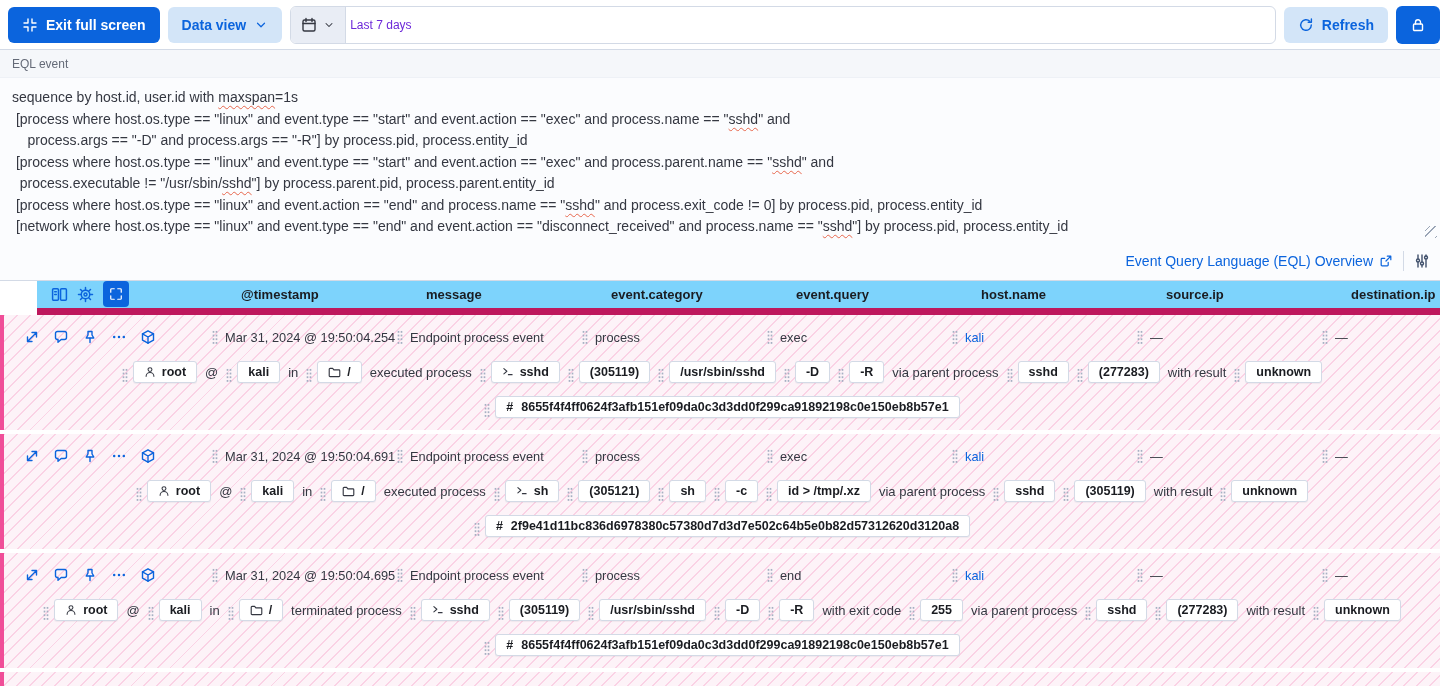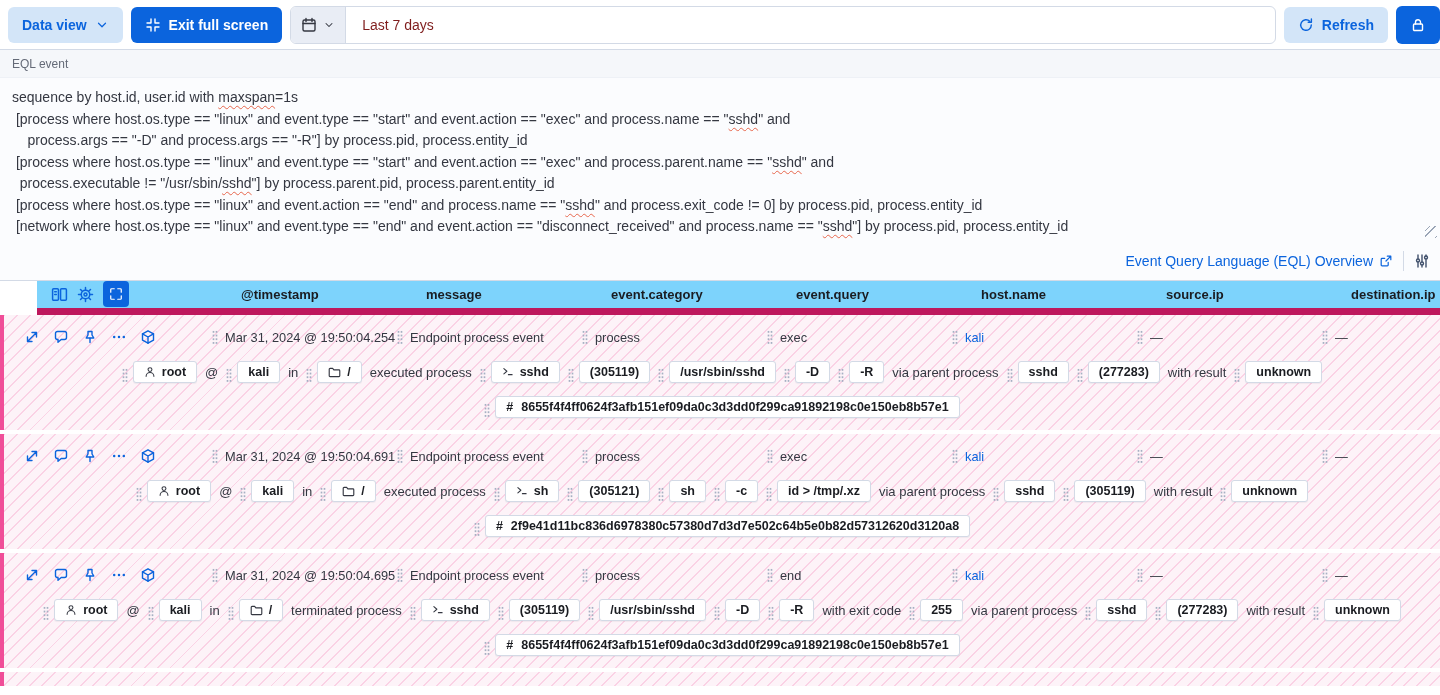--- a/index.html
+++ b/index.html
@@ -12,21 +12,21 @@
   .btn { height:36px; display:inline-flex; align-items:center; gap:8px; padding:0 14px;
     border-radius:6px; font-size:14px; font-weight:600; cursor:pointer; border:none; white-space:nowrap; }
   .btn-primary { background:#0b64dd; color:#fff; }
   .btn-light   { background:#d3e5f8; color:#0b64dd; }
   .icn { display:inline-flex; align-items:center; justify-content:center; }
   .icn svg { display:block; }
   .date-group { flex:1; height:38px; display:flex; align-items:stretch; border:1px solid #d3dae6;
     border-radius:6px; overflow:hidden; background:#fff; }
   .date-cal { display:flex; align-items:center; gap:6px; padding:0 10px; background:#e9edf5;
     color:#343741; border-right:1px solid #d3dae6; cursor:pointer; }
-  .date-value { display:flex; align-items:center; padding:0 16px; font-size:14px; color:#7f1d1d; flex:1; cursor:text; }
+  .date-value { display:flex; align-items:center; padding:0 4px; font-size:12px; color:#6d28d9; flex:1; cursor:text; }
   .lock-btn { width:44px; height:38px; border-radius:6px; background:#0b64dd; color:#fff;
     display:flex; align-items:center; justify-content:center; cursor:pointer; flex:0 0 44px; }
 
   
   .eql-panel { position:relative; border-bottom:1px solid #d3dae6; }
   .eql-label-strip { height:28px; background:#f5f7fa; display:flex; align-items:center;
     padding:0 12px; font-size:12px; color:#646a77; border-bottom:1px solid #eef1f6; }
   .eql-query { background:#fbfcfe; padding:9px 12px 4px 12px; min-height:160px; cursor:text; }
   .qline { font-size:14px; line-height:21.5px; white-space:pre-wrap; color:#343741; }
   .squiggle { text-decoration:underline; text-decoration-style:wavy; text-decoration-color:#e7664c;
@@ -69,35 +69,35 @@
   .badge .icn { color:#343741; }
   .hashsym { font-weight:700; margin-right:2px; }
   .grip { width:6px; height:15px; flex:0 0 auto;
     background-image:radial-gradient(circle, #a6b0c3 1px, transparent 1.15px);
     background-size:3px 3.7px; background-position:0 0; cursor:grab; }
 </style>
 </head>
 <body>
 
 <div class="toolbar">
+  <button class="btn btn-primary">
+    <span class="icn">
+        <svg width="16" height="16" viewBox="0 0 16 16" fill="none" stroke="currentColor" stroke-width="1.4" stroke-linecap="round" stroke-linejoin="round">
+          <path d="M6 2v4H2M10 2v4h4M6 14v-4H2M10 14v-4h4"></path>
+        </svg>
+      </span>
+    <span>Exit full screen</span>
+  </button>
   <button class="btn btn-light">
     <span>Data view</span>
     <span class="icn">
         <svg width="14" height="14" viewBox="0 0 16 16" fill="none" stroke="currentColor" stroke-width="1.4" stroke-linecap="round" stroke-linejoin="round">
           <path d="M4 6l4 4 4-4"></path>
         </svg>
       </span>
-  </button>
-  <button class="btn btn-primary">
-    <span class="icn">
-        <svg width="16" height="16" viewBox="0 0 16 16" fill="none" stroke="currentColor" stroke-width="1.4" stroke-linecap="round" stroke-linejoin="round">
-          <path d="M6 2v4H2M10 2v4h4M6 14v-4H2M10 14v-4h4"></path>
-        </svg>
-      </span>
-    <span>Exit full screen</span>
   </button>
   <div class="date-group">
     <div class="date-cal">
       <span class="icn">
           <svg width="16" height="16" viewBox="0 0 16 16" fill="none" stroke="currentColor" stroke-width="1.4" stroke-linecap="round" stroke-linejoin="round">
             <rect x="2" y="3" width="12" height="11" rx="1.5"></rect>
             <path d="M2 6.5h12M5 1.5v3M11 1.5v3"></path>
           </svg>
         </span>
       <span class="icn">

